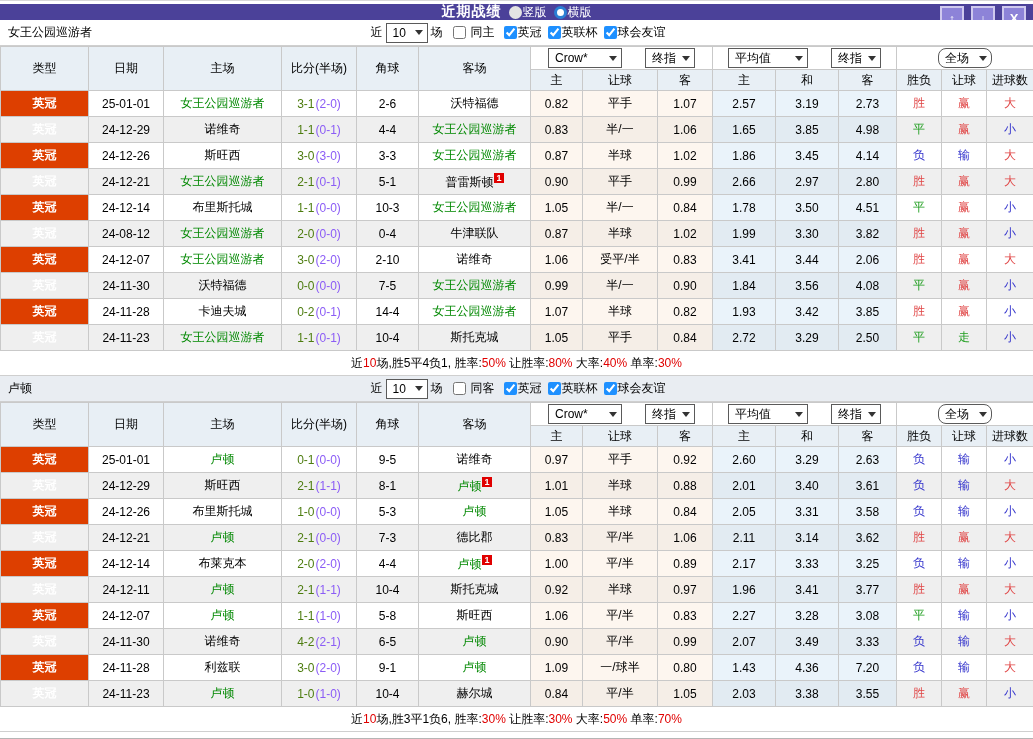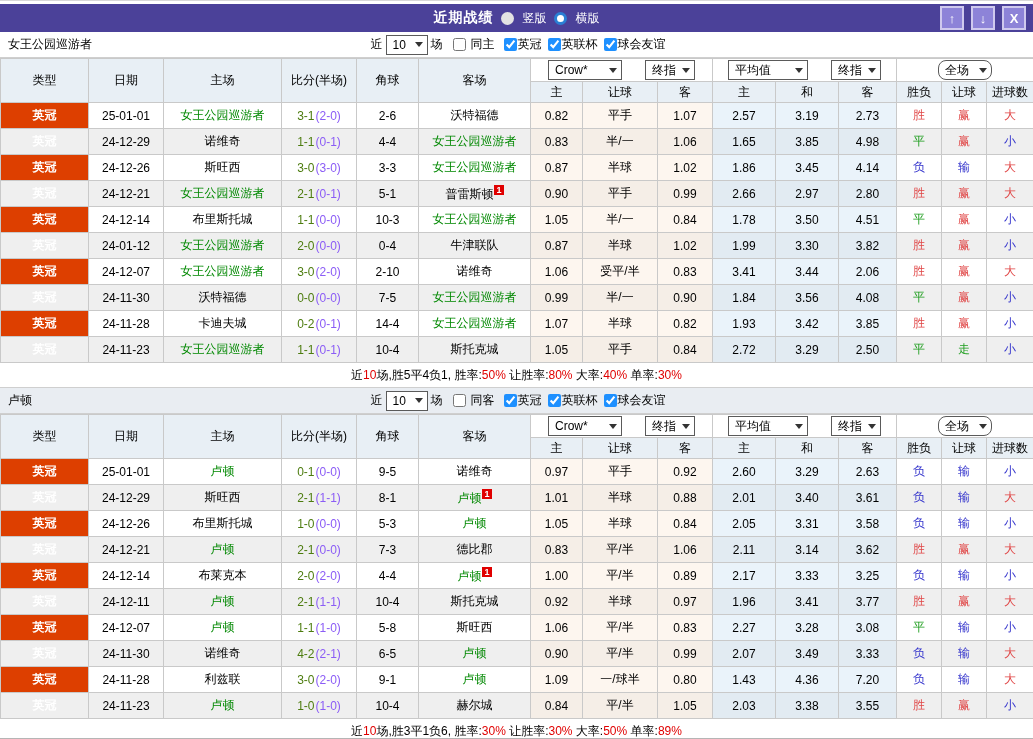--- a/index.html
+++ b/index.html
@@ -2,24 +2,24 @@
 <html><head>
 <meta charset="utf-8">
 <style>
   * { box-sizing: border-box; }
   html,body { margin:0; padding:0; background:#fff; }
   body { width:1033px; font-family:"Liberation Sans","DejaVu Sans",sans-serif; }
   .page { width:1033px; height:739px; border-top:1px solid #d8d8d8; border-bottom:1px solid #b5b5b5; background:#fff; overflow:hidden; }
   .topstrip { height:3px; background:#fff; }
 
   
-  .titlebar { height:28px; background:#4b4199; display:flex; position:relative; }
+  .titlebar { height:16px; background:#4b4199; display:flex; position:relative; }
   .title-center { margin:0 auto; display:flex; align-items:center; gap:7px; color:#fff; }
   .tb-title { font-weight:bold; font-size:14px; letter-spacing:1px; }
-  .radio-group { display:flex; align-items:center; gap:9px; font-size:12px; }
+  .radio-group { display:flex; align-items:center; gap:1px; font-size:12px; }
   .radio { display:inline-block; border-radius:50%; }
   .radio-filled { width:13px; height:13px; background:#e3e3e3; }
   .radio-ring { width:13px; height:13px; background:#fff; border:3px solid #2a7fd4; }
   .winbtns { position:absolute; right:7px; top:2px; display:flex; gap:7px; }
   .wbtn { width:24px; height:24px; background:#8d83d8; border:2px solid #cfc9ee; color:#fff; font-weight:bold;
           font-size:13px; line-height:1; display:flex; align-items:center; justify-content:center; padding:0; cursor:pointer; }
 
   
   .filter-row { height:26px; display:flex; align-items:center; position:relative; background:#fff;
                 border-bottom:1px solid #cfcfcf; font-size:12px; color:#000; }
@@ -264,21 +264,21 @@
             <td class="crow">0.84</td>
             <td class="avg">1.78</td>
             <td class="avg">3.50</td>
             <td class="avg">4.51</td>
             <td class="res rg">平</td>
             <td class="res rr">赢</td>
             <td class="res rb">小</td>
           </tr>
           <tr>
             <td class="league">英冠</td>
-            <td>24-01-12</td>
+            <td>24-08-12</td>
             <td class="hl"><span>女王公园巡游者</span></td>
             <td><span class="ft">2-0</span><span class="ht">(0-0)</span></td>
             <td>0-4</td>
             <td><span>牛津联队</span></td>
             <td class="crow">0.87</td>
             <td class="crow">半球</td>
             <td class="crow">1.02</td>
             <td class="avg">1.99</td>
             <td class="avg">3.30</td>
             <td class="avg">3.82</td>
@@ -619,15 +619,15 @@
             <td class="avg">2.03</td>
             <td class="avg">3.38</td>
             <td class="avg">3.55</td>
             <td class="res rr">胜</td>
             <td class="res rr">赢</td>
             <td class="res rb">小</td>
           </tr>
         </tbody>
     </table>
 
-    <div class="summary"><span>近</span><span class="red">10</span><span>场,胜3平1负6, 胜率:</span><span class="red">30%</span><span> 让胜率:</span><span class="red">30%</span><span> 大率:</span><span class="red">50%</span><span> 单率:</span><span class="red">89%</span></div>
+    <div class="summary"><span>近</span><span class="red">10</span><span>场,胜3平1负6, 胜率:</span><span class="red">30%</span><span> 让胜率:</span><span class="red">30%</span><span> 大率:</span><span class="red">50%</span><span> 单率:</span><span class="red">70%</span></div>
   </div>
 </div>
 
 </body></html>

